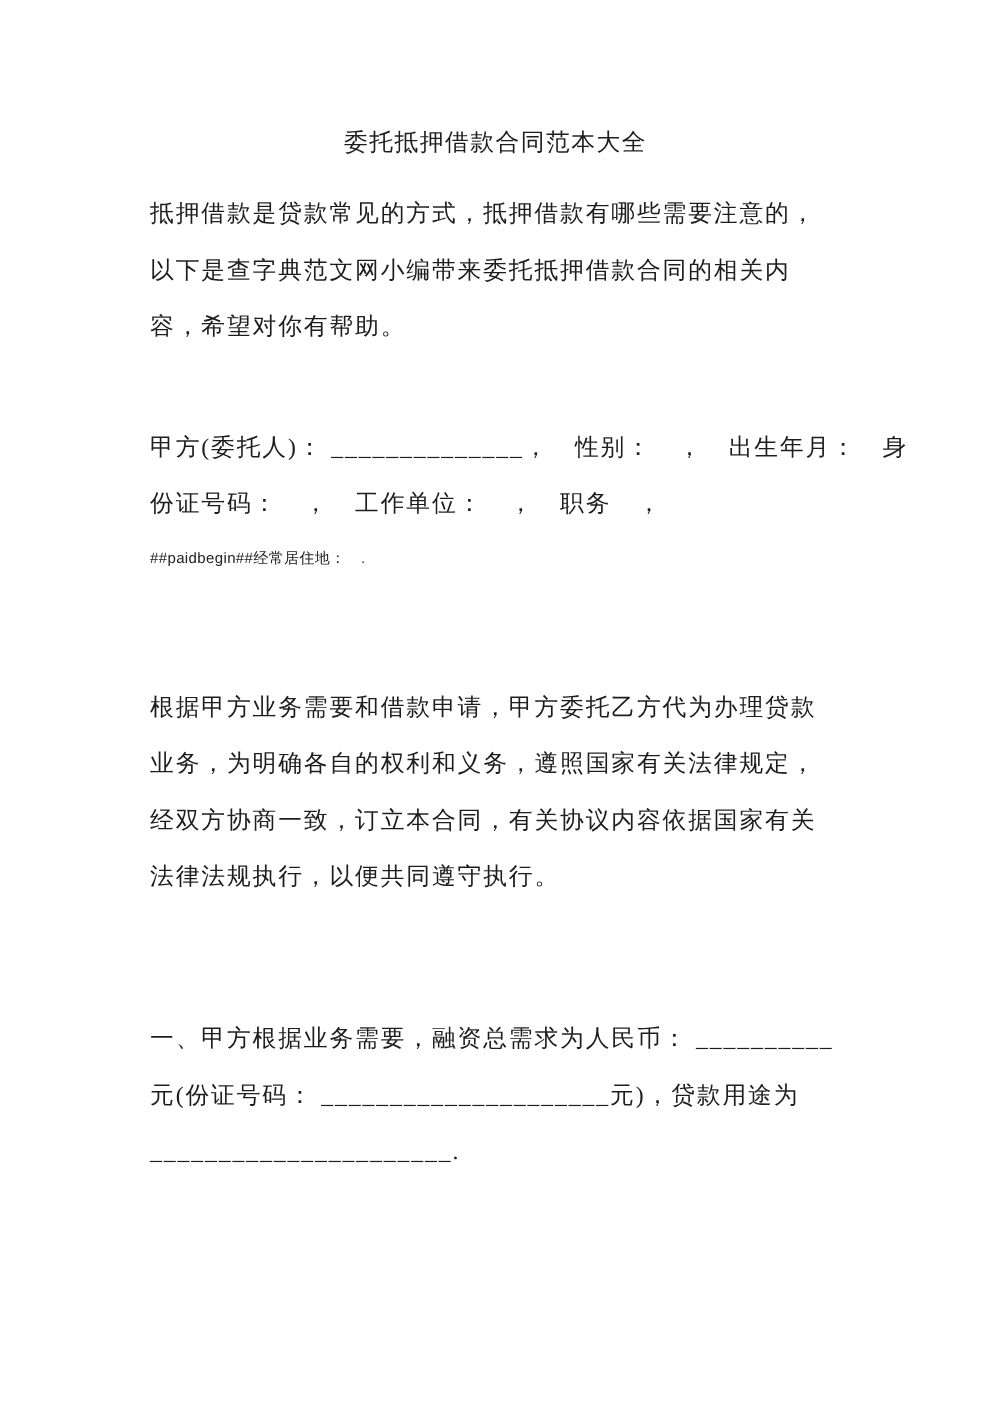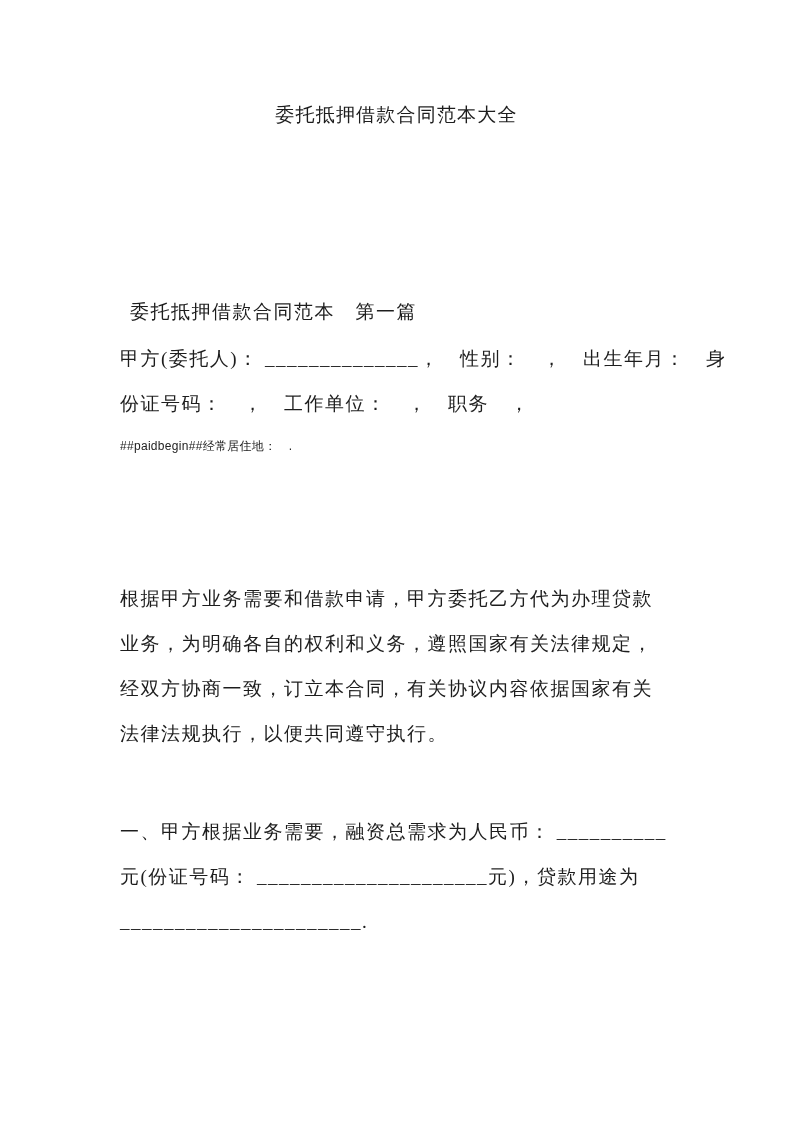--- a/index.html
+++ b/index.html
@@ -38,34 +38,36 @@
   .party-a      { top: 336px; }
   .paid-line {
     top: 434px;
     font-family: "Liberation Sans", "DejaVu Sans", sans-serif;
     font-size: 12px;
     line-height: 24px;
     letter-spacing: 0.3px;
     color: #222222;
   }
   .party-b      { top: 476px; }
-  .basis        { top: 576px; }
+  .basis        { top: 544px; }
   .art1-heading { top: 754px; }
   .clause1      { top: 809px; }
   .clause2      { top: 946px; }
 </style>
 </head>
 <body>
 
 <div class="page">
 
   <div class="block doc-title">委托抵押借款合同范本大全</div>
 
+  <div class="block intro">抵押借款是贷款常见的方式，抵押借款有哪些需要注意的，
+以下是查字典范文网小编带来委托抵押借款合同的相关内
+容，希望对你有帮助。</div>
 
-  <div class="block sec-heading">委托抵押借款合同范本　第一篇</div>
 
   <div class="block party-a">甲方(委托人)： ______________，　性别：　，　出生年月：　身
 份证号码：　，　工作单位：　，　职务　，</div>
 
   <div class="block paid-line">##paidbegin##经常居住地：　.</div>
 
 
   <div class="block basis">根据甲方业务需要和借款申请，甲方委托乙方代为办理贷款
 业务，为明确各自的权利和义务，遵照国家有关法律规定，
 经双方协商一致，订立本合同，有关协议内容依据国家有关

